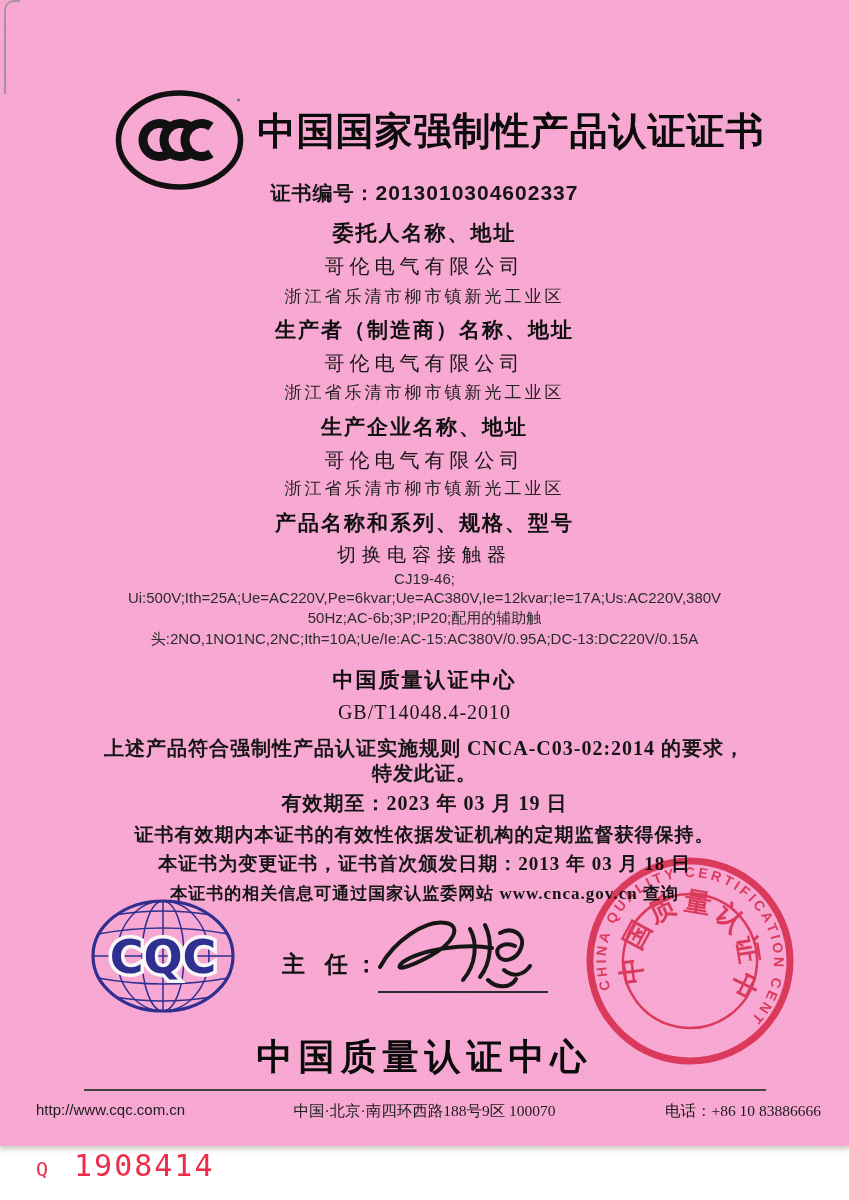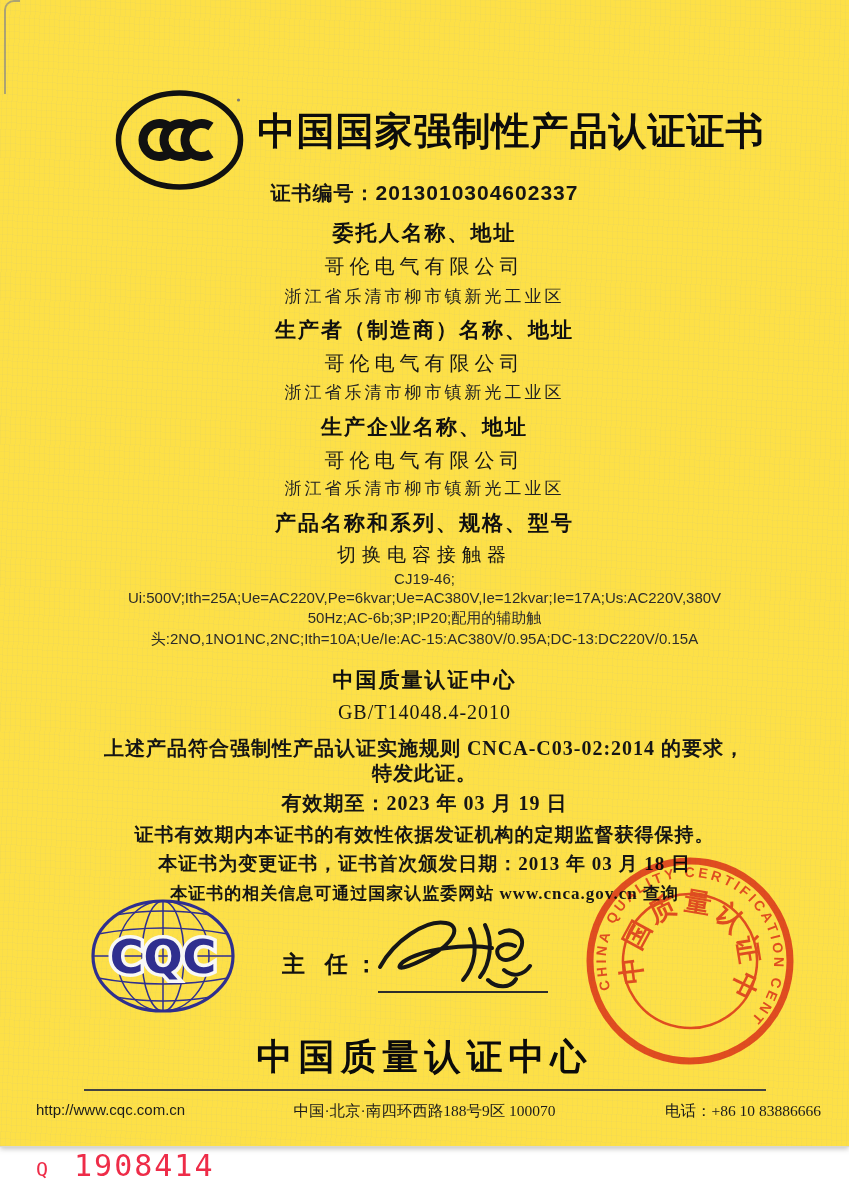--- a/index.html
+++ b/index.html
@@ -4,21 +4,21 @@
 <style>
   html,body{margin:0;padding:0;}
   body{
     width:849px;height:1200px;position:relative;overflow:hidden;
     background:#ffffff;
     font-family:"Liberation Serif","DejaVu Serif",serif;
     color:#151515;
   }
   .paper{
     position:absolute;left:0;top:0;width:849px;height:1146px;
-    background:#fde047;
+    background:#f9a8d4;
     border-bottom:1px solid #d8d8d0;
     box-shadow:0 2px 5px rgba(90,90,80,.35);
   }
   .texture{
     position:absolute;inset:0;pointer-events:none;
     background:
       repeating-linear-gradient(92deg, rgba(170,170,160,.07) 0 1px, transparent 1px 5px),
       repeating-linear-gradient(3deg, rgba(170,170,160,.05) 0 1px, transparent 1px 7px);
   }
   .edge-artifact{

